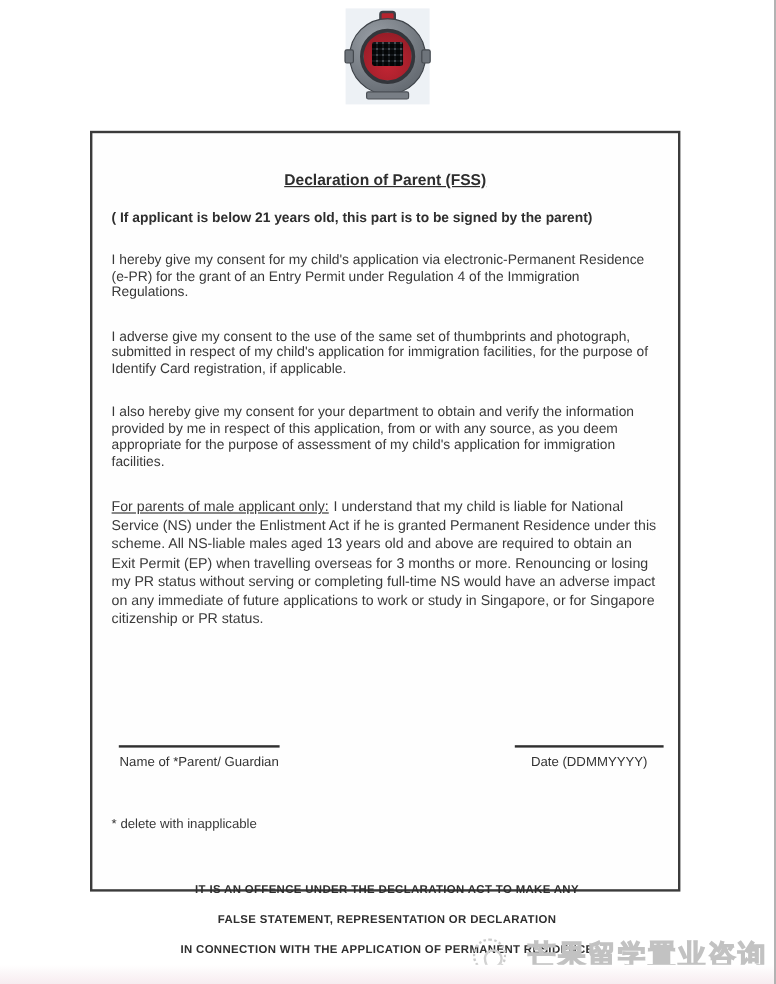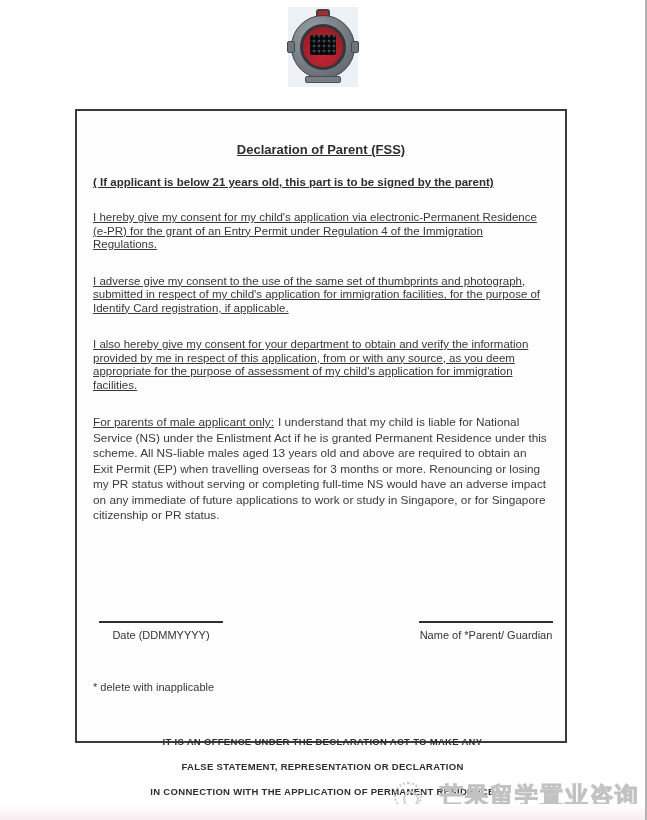--- a/index.html
+++ b/index.html
@@ -65,28 +65,26 @@
   .form-title {
     margin-top: 31px;
     text-align: center;
     font-size: 13px; font-weight: bold;
     text-decoration: underline;
     color: #2e2e2e;
   }
   .eligibility-note {
     margin-top: 19px;
     font-size: 11.5px; font-weight: bold;
-    text-decoration: underline;
     color: #2e2e2e;
   }
   .para {
     margin-top: 23px;
     font-size: 11.5px; line-height: 13.5px;
     color: #383838;
-    text-decoration: underline;
   }
   .male-clause {
     margin-top: 23px;
     font-size: 11.8px; line-height: 15.5px;
     color: #3a3a3a;
   }
   .male-clause .lead {
     text-decoration: underline;
     margin-right: 4px;
   }
@@ -163,27 +161,27 @@
     <div class="form-title">Declaration of Parent (FSS)</div>
     <div class="eligibility-note">( If applicant is below 21 years old, this part is to be signed by the parent)</div>
 
     <p class="para">I hereby give my consent for my child's application via electronic-Permanent Residence (e-PR) for the grant of an Entry Permit under Regulation 4 of the Immigration Regulations.</p>
     <p class="para">I adverse give my consent to the use of the same set of thumbprints and photograph, submitted in respect of my child's application for immigration facilities, for the purpose of Identify Card registration, if applicable.</p>
     <p class="para">I also hereby give my consent for your department to obtain and verify the information provided by me in respect of this application, from or with any source, as you deem appropriate for the purpose of assessment of my child's application for immigration facilities.</p>
 
     <p class="male-clause"><span class="lead">For parents of male applicant only:</span><span>I understand that my child is liable for National Service (NS) under the Enlistment Act if he is granted Permanent Residence under this scheme. All NS-liable males aged 13 years old and above are required to obtain an Exit Permit (EP) when travelling overseas for 3 months or more. Renouncing or losing my PR status without serving or completing full-time NS would have an adverse impact on any immediate of future applications to work or study in Singapore, or for Singapore citizenship or PR status.</span></p>
 
     <div class="sig-row">
+      <div class="sig-col c2">
+        <div class="sig-line"></div>
+        <div class="sig-label">Name of *Parent/ Guardian</div>
+      </div>
       <div class="sig-col c1">
         <div class="sig-line"></div>
         <div class="sig-label">Date (DDMMYYYY)</div>
-      </div>
-      <div class="sig-col c2">
-        <div class="sig-line"></div>
-        <div class="sig-label">Name of *Parent/ Guardian</div>
       </div>
     </div>
 
     <div class="footnote">* delete with inapplicable</div>
   </div>
 
   <div class="warning">
     <div class="warning-line">IT IS AN OFFENCE UNDER THE DECLARATION ACT TO MAKE ANY</div>
     <div class="warning-line">FALSE STATEMENT, REPRESENTATION OR DECLARATION</div>
     <div class="warning-line">IN CONNECTION WITH THE APPLICATION OF PERMANENT RESIDENCE</div>

